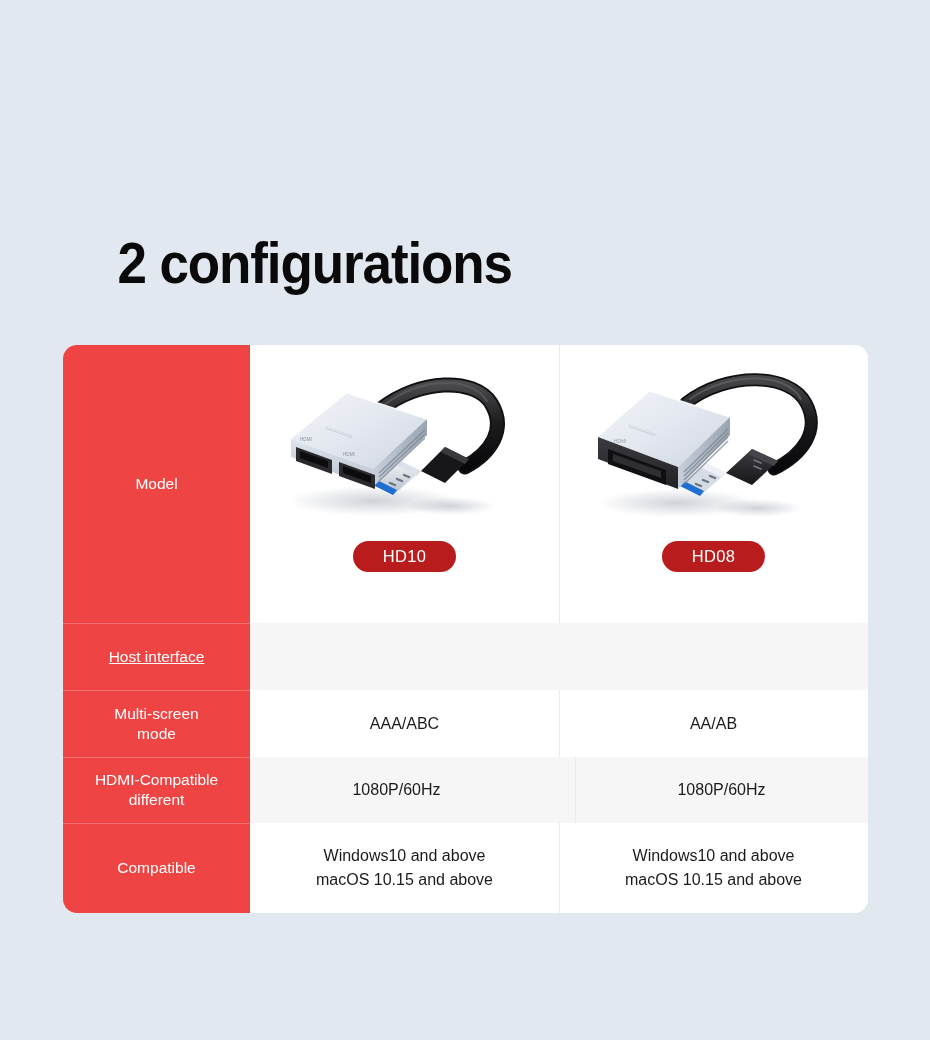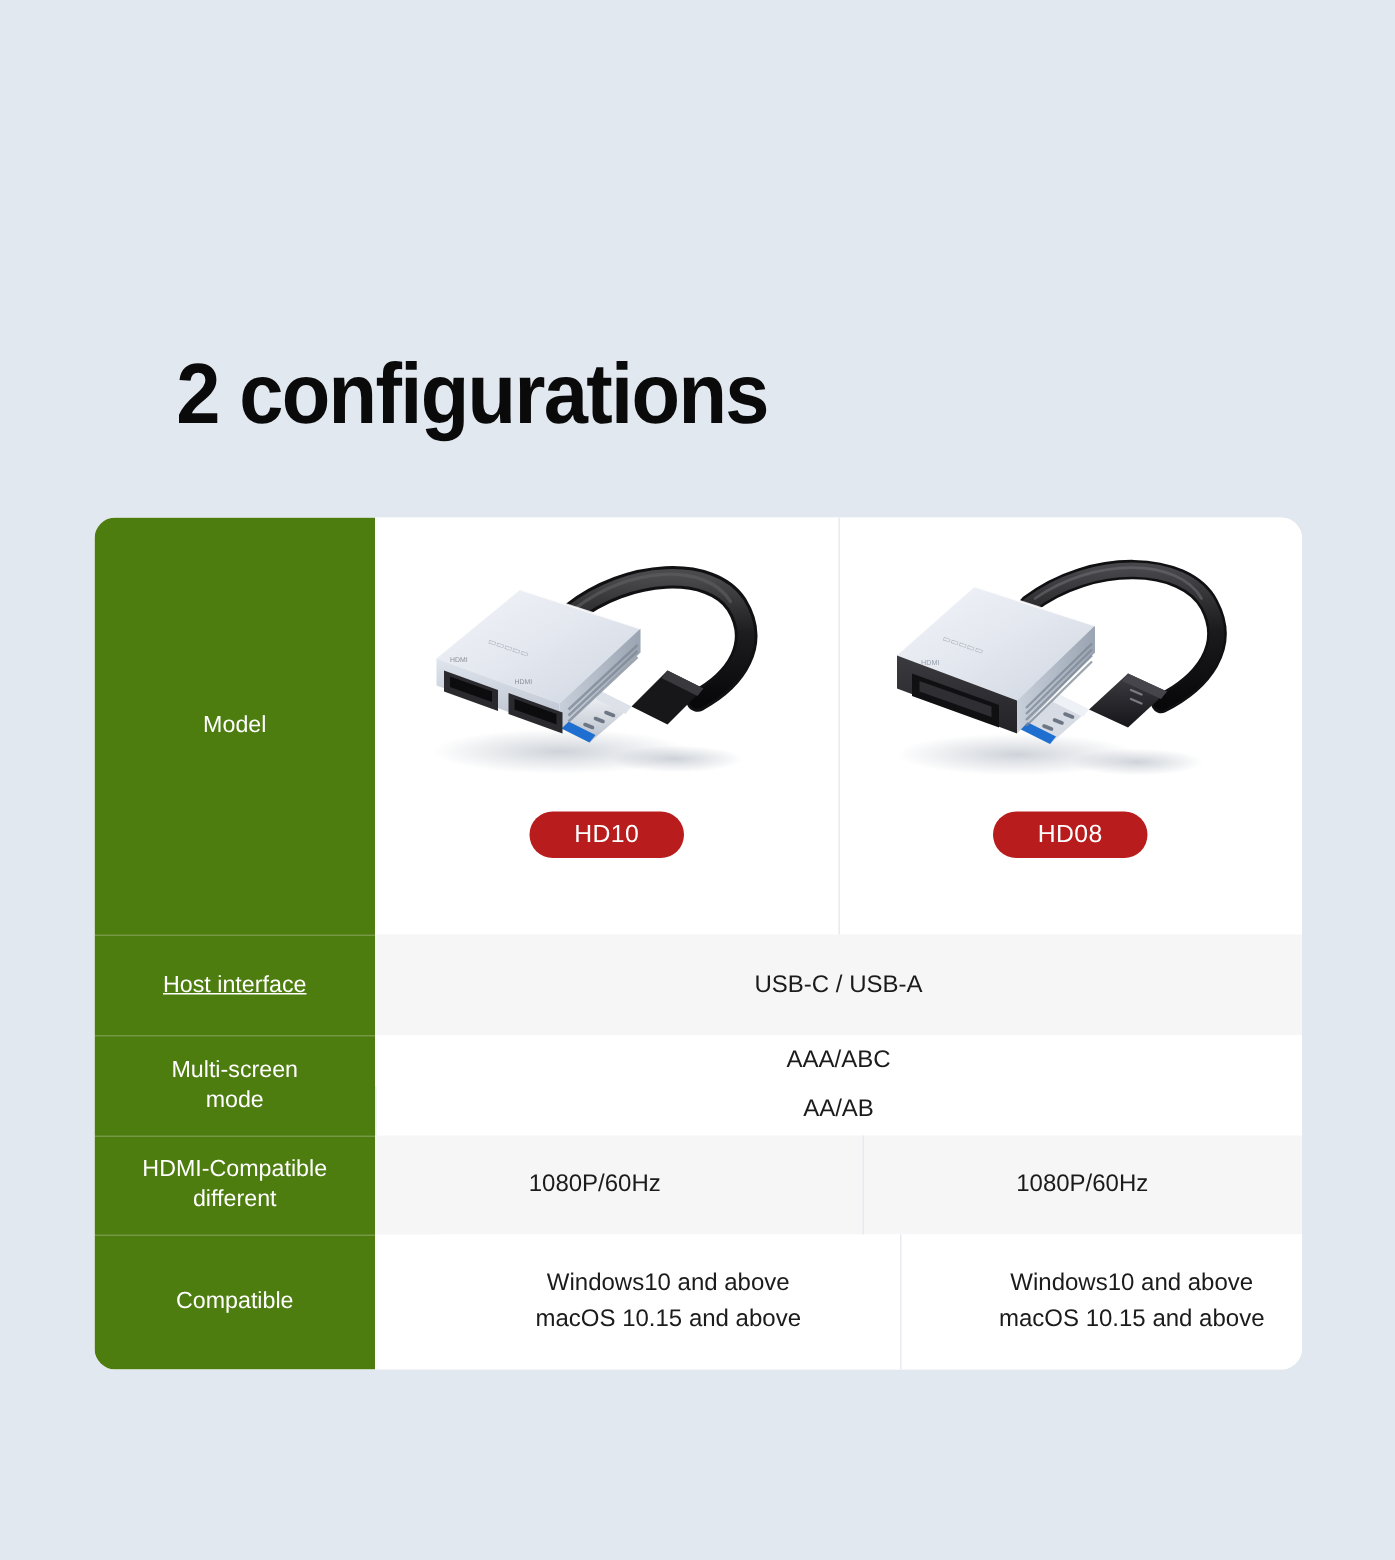--- a/index.html
+++ b/index.html
@@ -31,21 +31,21 @@
     width:805px; height:568px;
     background:#ffffff;
     border-radius:14px;
     overflow:hidden;
     display:flex;
   }
 
   
   .labelcol {
     width:187px; flex:0 0 187px;
-    background:#4d7c0f;
+    background:#ef4444;
     display:flex; flex-direction:column;
     position:relative;
   }
   .lbl {
     color:#ffffff;
     font-size:15.5px;
     line-height:20px;
     text-align:center;
     display:flex; align-items:center; justify-content:center;
     padding:0 6px;
@@ -75,23 +75,23 @@
     position:relative;
   }
   .cell + .cell::before {
     content:""; position:absolute; left:0; top:0; bottom:0; width:1px;
     background:#e7eaf0;
   }
   .row-gray { background:#f6f6f7; }
   .row-white { background:#ffffff; }
   .r-model  { height:278px; }
   .r-1 { height:67px; }
-  .r-2 { height:67px;flex-direction:column; }
+  .r-2 { height:67px; }
   .r-3 { height:66px;gap:32px; }
-  .r-4 { height:90px;margin-left:41px; }
+  .r-4 { height:90px; }
 
   
   .showcase {
     flex-direction:column;
     justify-content:flex-start;
     padding-top:18px;
   }
   .prodimg { width:272px; height:172px; position:relative; }
   .badge {
     margin-top:6px;
@@ -269,21 +269,20 @@
               <text x="36" y="80" font-size="4.8" fill="#9aa1ac" font-family="Liberation Sans, sans-serif">HDMI</text>
               <text x="50" y="64" font-size="6" fill="#aab2bd" font-family="Liberation Sans, sans-serif" transform="rotate(19 50 64)">▭▭▭▭▭</text>
               <path d="M72 28 L152 54" stroke="#ffffff" stroke-width="1.4" opacity="0.85"></path>
             </svg>
           </div>
           <div class="badge">HD08</div>
         </div>
       </div>
 
       <div class="rowline r-1 row-gray">
-        <div class="cell">USB-C / USB-A</div>
       </div>
 
       <div class="rowline r-2 row-white">
         <div class="cell">AAA/ABC</div>
         <div class="cell">AA/AB</div>
       </div>
 
       <div class="rowline r-3 row-gray">
         <div class="cell">1080P/60Hz</div>
         <div class="cell">1080P/60Hz</div>

